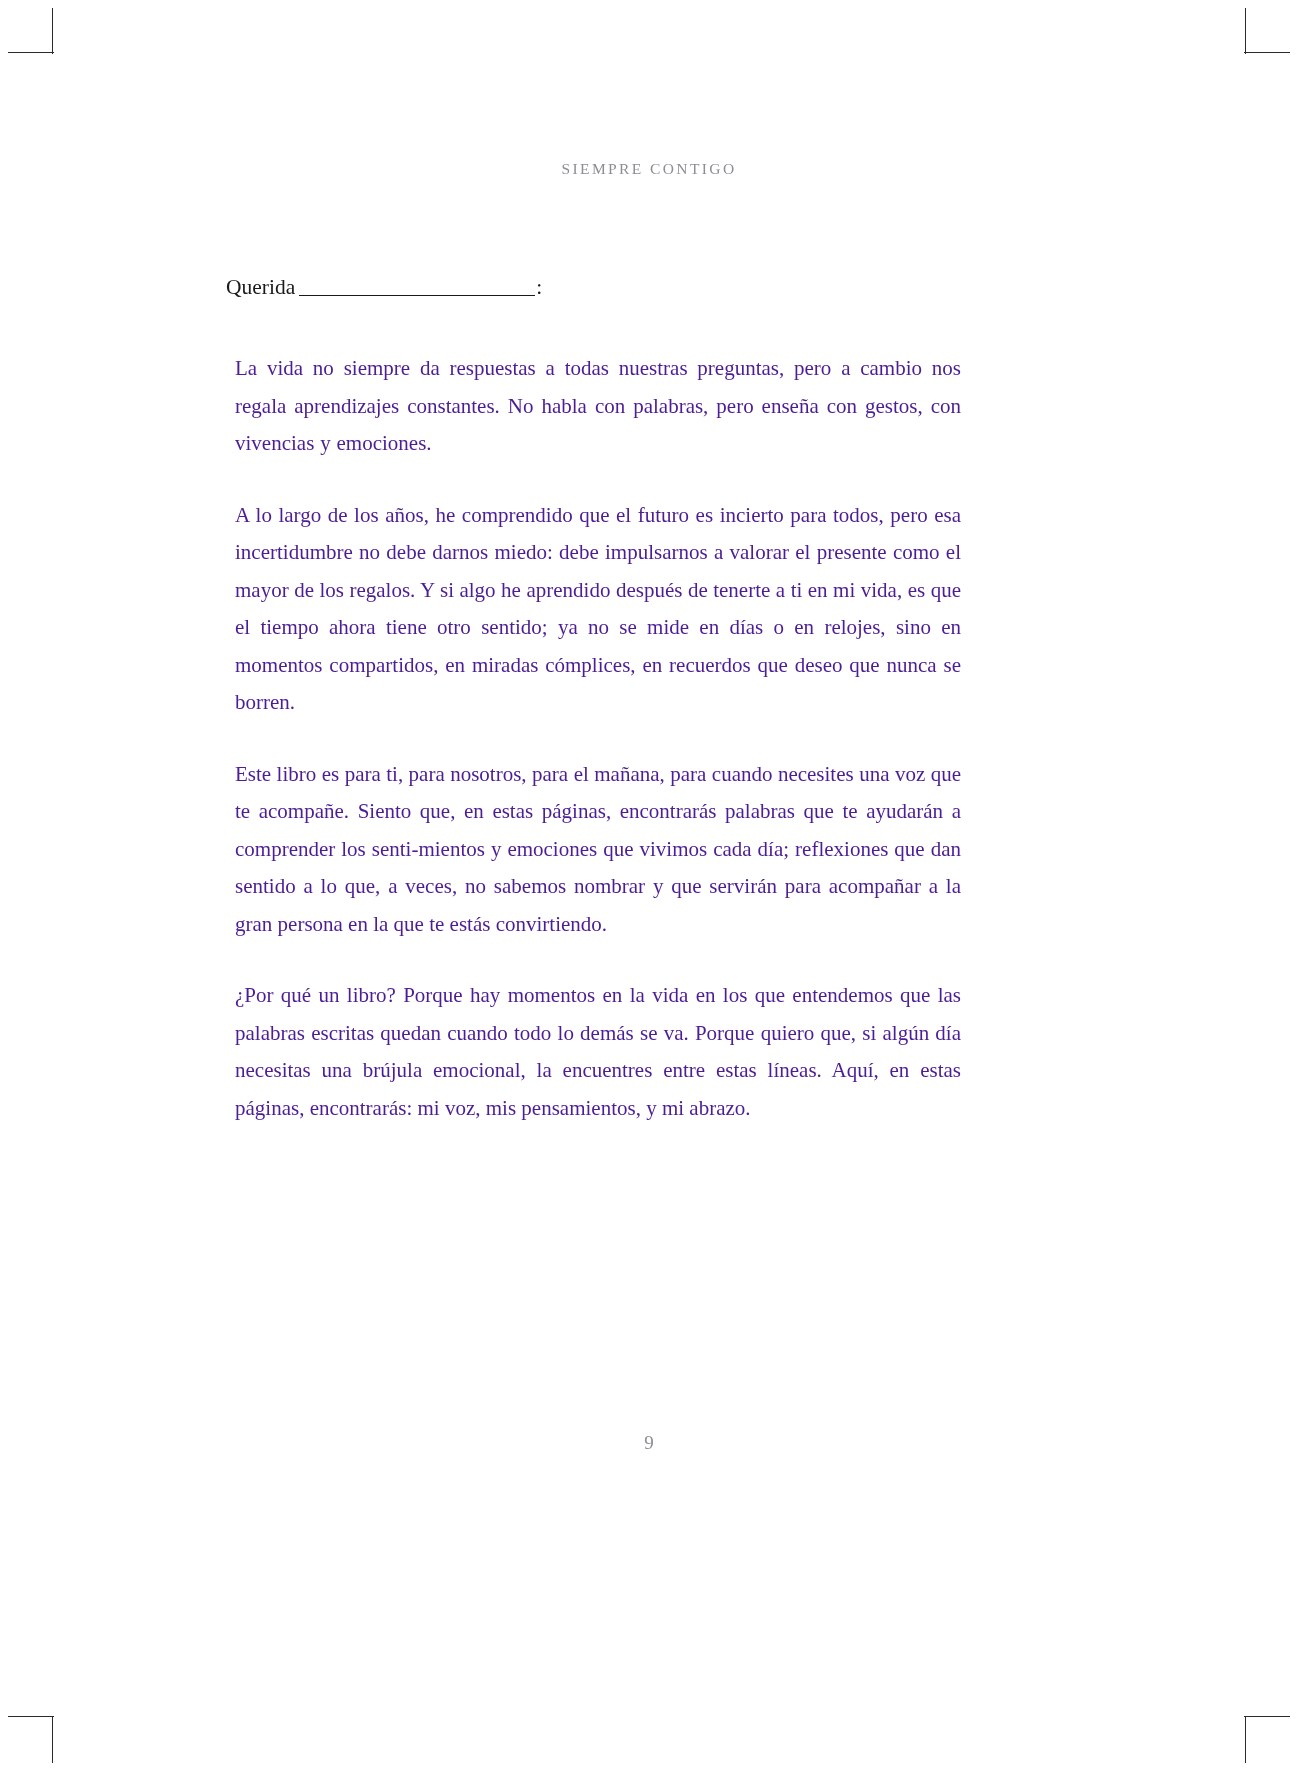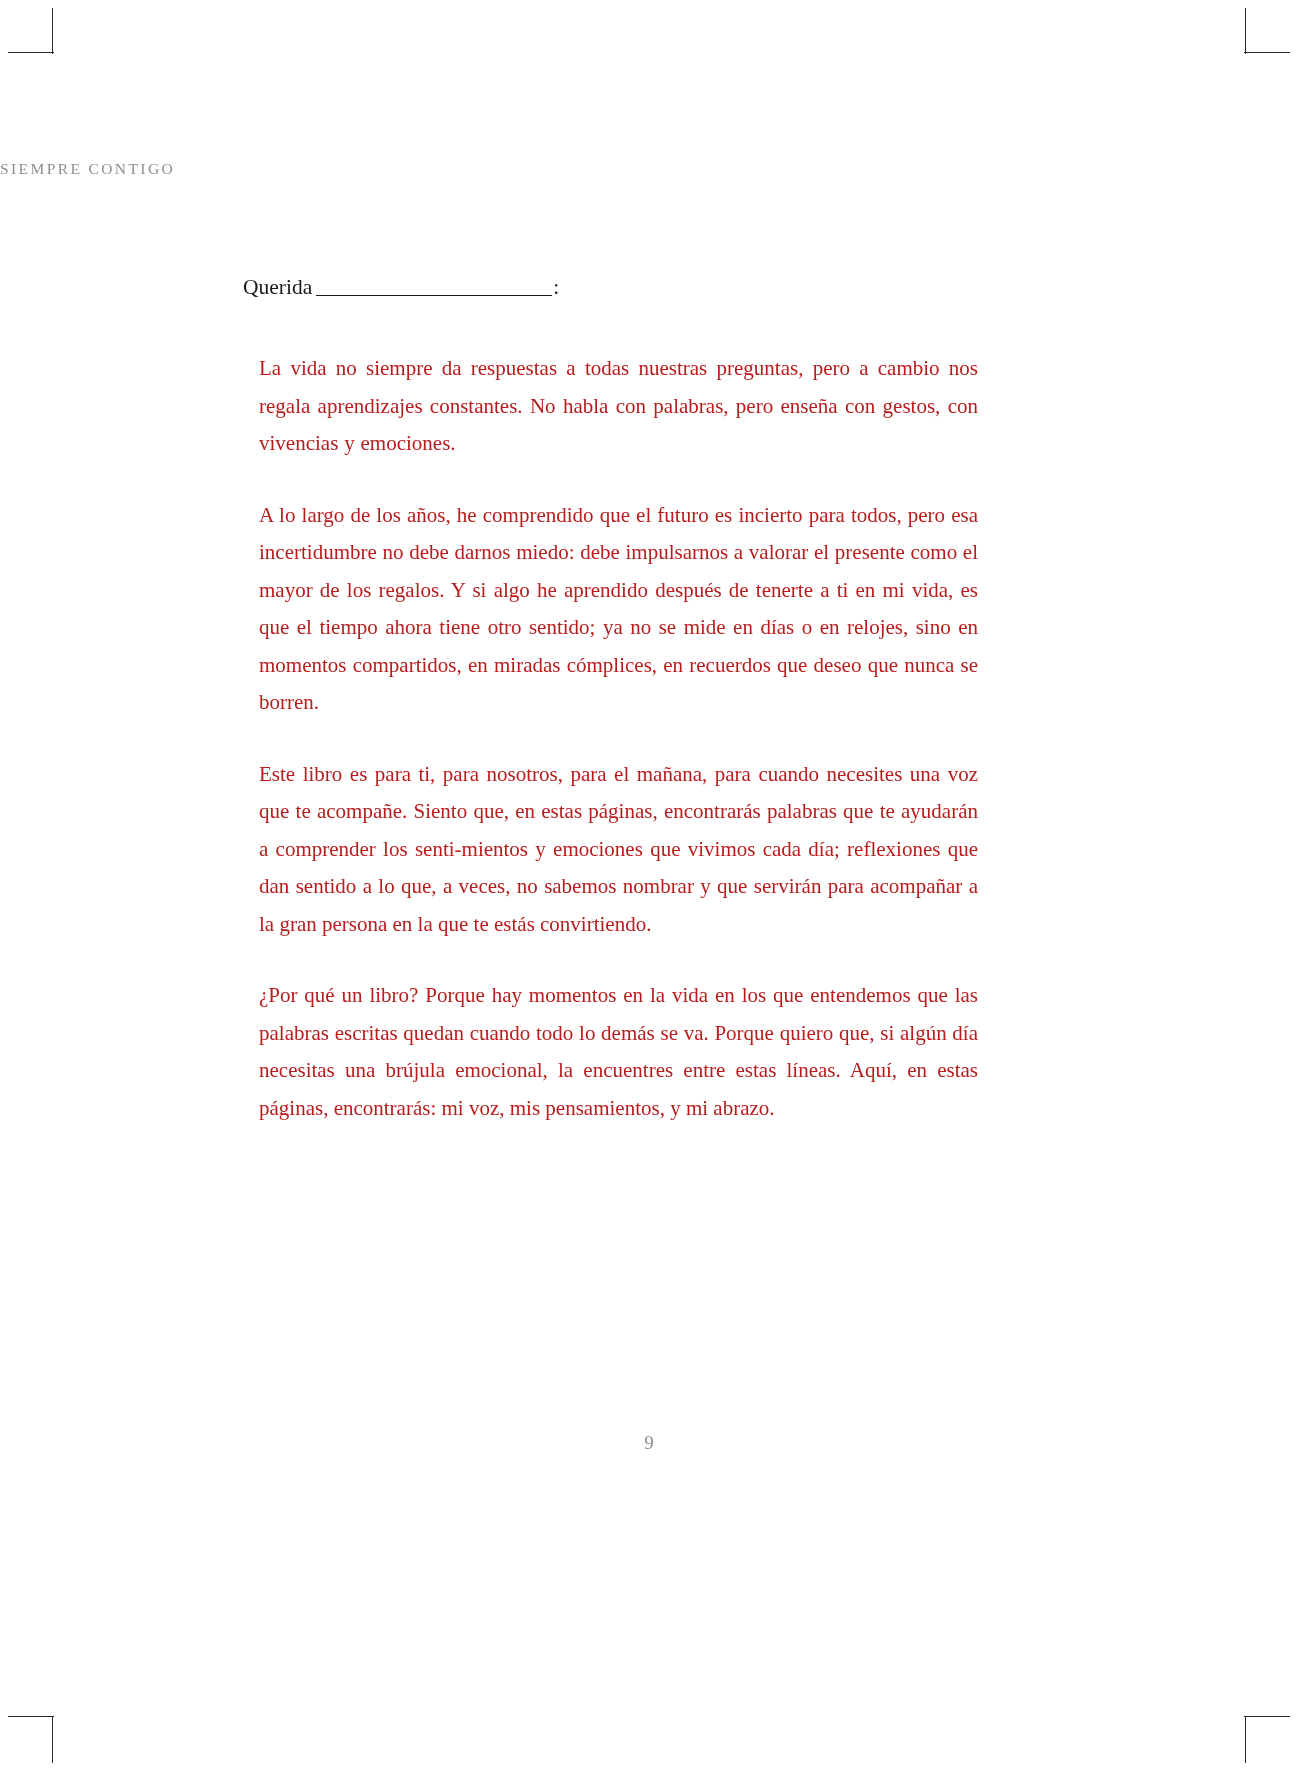--- a/index.html
+++ b/index.html
@@ -38,32 +38,33 @@
   .cm-bl-h { left: 8px;    top: 1716px; }
   .cm-br-v { left: 1245px; top: 1717px; }
   .cm-br-h { left: 1244px; top: 1716px; }
 
   
   .running-head {
     position: absolute;
     top: 160px;
     left: 0;
     width: 1298px;
+    text-align: center;
     font-size: 15.5px;
     letter-spacing: 2.4px;
     color: #8d8d93;
     font-variant: normal;
     text-transform: uppercase;
     white-space: nowrap;
   }
 
   
   .textblock {
     position: absolute;
-    left: 243px;
+    left: 226px;
     top: 272px;
     width: 735px;
   }
 
   .salutation {
     font-size: 21.5px;
     color: #1a1a1a;
     line-height: 1.4;
     margin: 0 0 48px 0;
     white-space: nowrap;
@@ -72,23 +73,23 @@
     display: inline-block;
     width: 236px;
     border-bottom: 1.6px solid #1a1a1a;
     margin: 0 1px 0 4px;
     vertical-align: -2px;
   }
 
   p.body {
     font-size: 21px;
     line-height: 37.5px;
-    color: #b91c1c;
+    color: #4c1d95;
     text-align: justify;
-    margin: 0 0 34px 16px;
+    margin: 0 0 34px 9px;
     hyphens: manual;
   }
   p.body:last-child { margin-bottom: 0; }
 
   
   p.body.tight {
     letter-spacing: -0.45px;
     word-spacing: -1.2px;
   }
   p.body.loose-just {

